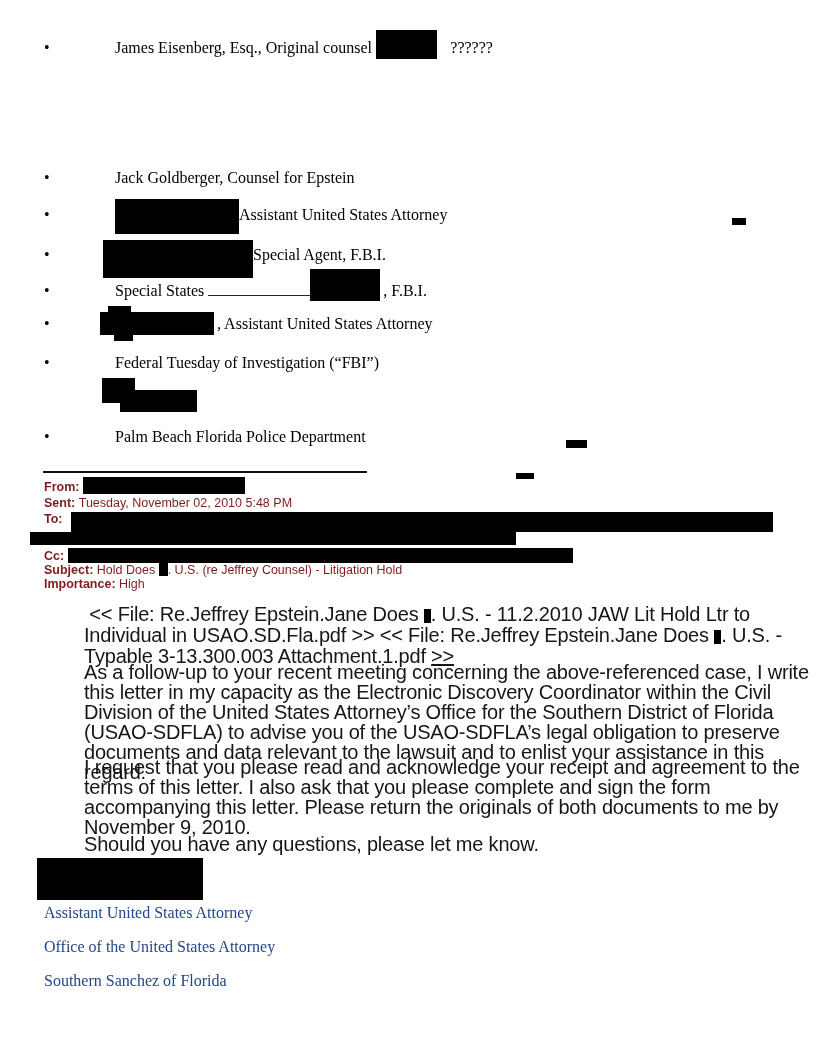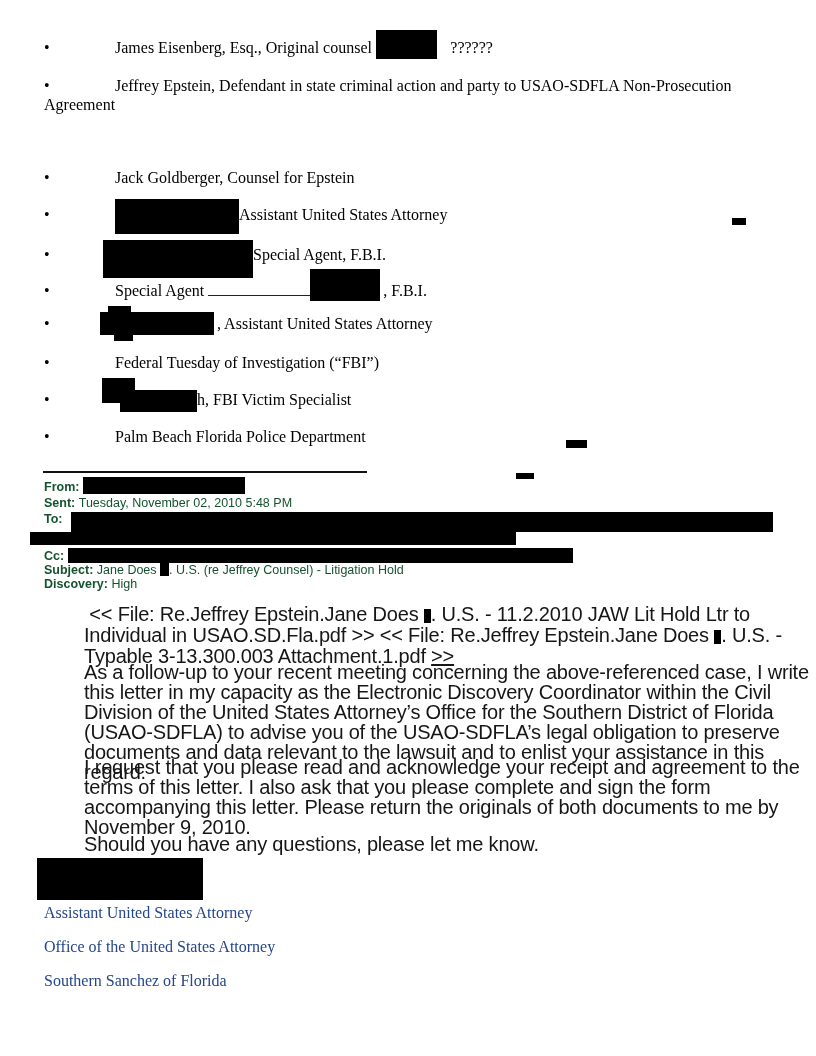--- a/index.html
+++ b/index.html
@@ -17,21 +17,21 @@
   .gap { display:inline-block; width:59px; height:1px; }
   .sp  { display:inline-block; height:1px; }
   .uline { display:inline-block; width:106px; height:12px; border-bottom:1.5px solid #222; }
   
   .redact { position:absolute; background:#000; }
   
   .hrule { position:absolute; left:43px; top:471px; width:324px; height:2px; background:#111; }
   
   .hline {
     position:absolute; left:44px; width:760px;
-    font-family:"Liberation Sans", sans-serif; font-size:12.5px; line-height:15px; color:#14532d;
+    font-family:"Liberation Sans", sans-serif; font-size:12.5px; line-height:15px; color:#7f1d1d;
   }
   .hline b { font-weight:bold; }
   .subj-bar { display:inline-block; width:9px; height:13px; background:#000; vertical-align:-2px; }
   
   .para {
     position:absolute; left:44px; width:742px;
     font-family:"Liberation Sans", sans-serif; font-size:20px; line-height:20px;
     letter-spacing:-0.2px; color:#161616;margin-left:40px;
   }
   .attach { line-height:21px; }
@@ -45,67 +45,61 @@
   }
 </style>
 </head>
 <body>
 
 <div class="page">
 
   <div class="li" style="top:38px">
     <span class="dot">•</span><span class="gap"></span><span>James Eisenberg, Esq., Original counsel fo</span><span class="sp" style="width:61px"></span><span>??????</span>
   </div>
-  <div class="li" style="top:76px">
-    <span class="dot">•</span><span class="gap"></span><span>Jeffrey Epstein, Defendant in state criminal action and party to USAO-SDFLA Non-Prosecution</span><br><span>Agreement</span>
-  </div>
   <div class="li" style="top:168px">
     <span class="dot">•</span><span class="gap"></span><span>Jack Goldberger, Counsel for Epstein</span>
   </div>
   <div class="li" style="top:205px">
     <span class="dot">•</span><span class="gap"></span><span class="sp" style="width:124px"></span><span>Assistant United States Attorney</span>
   </div>
   <div class="li" style="top:245px">
     <span class="dot">•</span><span class="gap"></span><span class="sp" style="width:138px"></span><span>Special Agent, F.B.I.</span>
   </div>
   <div class="li" style="top:281px">
-    <span class="dot">•</span><span class="gap"></span><span>Special Agent</span>&nbsp;<span class="uline"></span><span class="sp" style="width:69px"></span><span>, F.B.I.</span>
+    <span class="dot">•</span><span class="gap"></span><span>Special States</span>&nbsp;<span class="uline"></span><span class="sp" style="width:69px"></span><span>, F.B.I.</span>
   </div>
   <div class="li" style="top:314px">
     <span class="dot">•</span><span class="gap"></span><span class="sp" style="width:102px"></span><span>, Assistant United States Attorney</span>
   </div>
   <div class="li" style="top:353px">
     <span class="dot">•</span><span class="gap"></span><span>Federal Tuesday of Investigation (“FBI”)</span>
-  </div>
-  <div class="li" style="top:390px">
-    <span class="dot">•</span><span class="gap"></span><span class="sp" style="width:82px"></span><span>h, FBI Victim Specialist</span>
   </div>
   <div class="li" style="top:427px">
     <span class="dot">•</span><span class="gap"></span><span>Palm Beach Florida Police Department</span>
   </div>
 
   <div class="hrule"></div>
 
   <div class="hline" style="top:480px">
     <b>From:</b>
   </div>
   <div class="hline" style="top:496px">
     <b>Sent:</b>&nbsp;<span>Tuesday, November 02, 2010 5:48 PM</span>
   </div>
   <div class="hline" style="top:512px">
     <b>To:</b>
   </div>
   <div class="hline" style="top:549px">
     <b>Cc:</b>
   </div>
   <div class="hline" style="top:563px">
-    <b>Subject:</b>&nbsp;<span>Jane Does</span>&nbsp;<span class="subj-bar"></span><span>. U.S. (re Jeffrey Counsel) - Litigation Hold</span>
+    <b>Subject:</b>&nbsp;<span>Hold Does</span>&nbsp;<span class="subj-bar"></span><span>. U.S. (re Jeffrey Counsel) - Litigation Hold</span>
   </div>
   <div class="hline" style="top:577px">
-    <b>Discovery:</b>&nbsp;<span>High</span>
+    <b>Importance:</b>&nbsp;<span>High</span>
   </div>
 
   <div class="para attach" style="top:604px">
     &nbsp;<span>&lt;&lt; File: Re.Jeffrey Epstein.Jane Does</span>&nbsp;<span class="file-bar"></span><span>. U.S. - 11.2.2010 JAW Lit Hold Ltr to Individual in USAO.SD.Fla.pdf &gt;&gt;  &lt;&lt; File: Re.Jeffrey Epstein.Jane Does</span>&nbsp;<span class="file-bar"></span><span>. U.S. - Typable 3-13.300.003 Attachment.1.pdf</span>&nbsp;<span class="heavy-link">&gt;&gt;</span>
   </div>
 
   <div class="para" style="top:662px">As a follow-up to your recent meeting concerning the above-referenced case, I write this letter in my capacity as the Electronic Discovery Coordinator within the Civil Division of the United States Attorney’s Office for the Southern District of Florida (USAO-SDFLA)  to advise you of the USAO-SDFLA’s legal obligation to preserve documents and data relevant to the lawsuit and to enlist your assistance in this regard.</div>
   <div class="para" style="top:757px">I request that you please read and acknowledge your receipt and agreement to the terms of this letter.  I also ask that you please complete and sign the form accompanying this letter.  Please return the originals of both documents to me by November 9, 2010.</div>
   <div class="para" style="top:834px">Should you have any questions, please let me know.</div>
 

